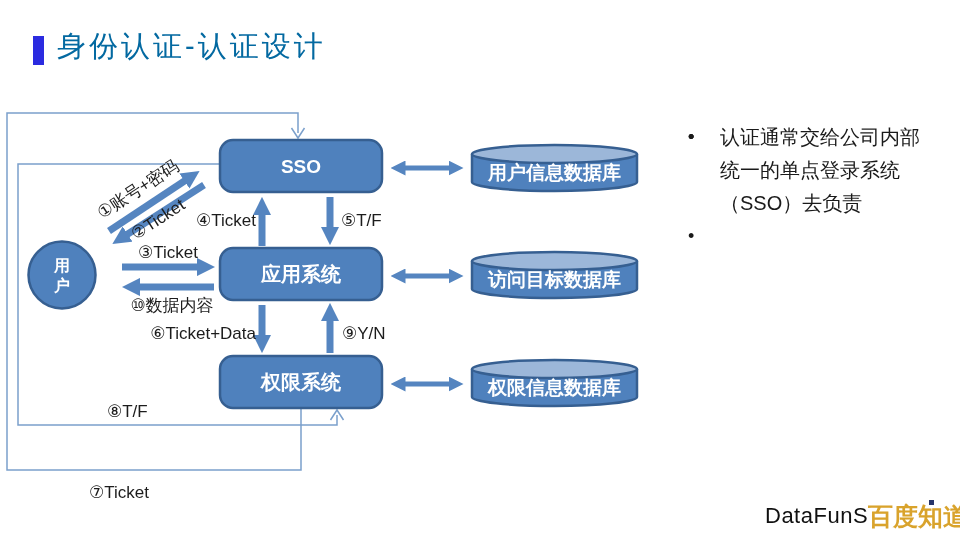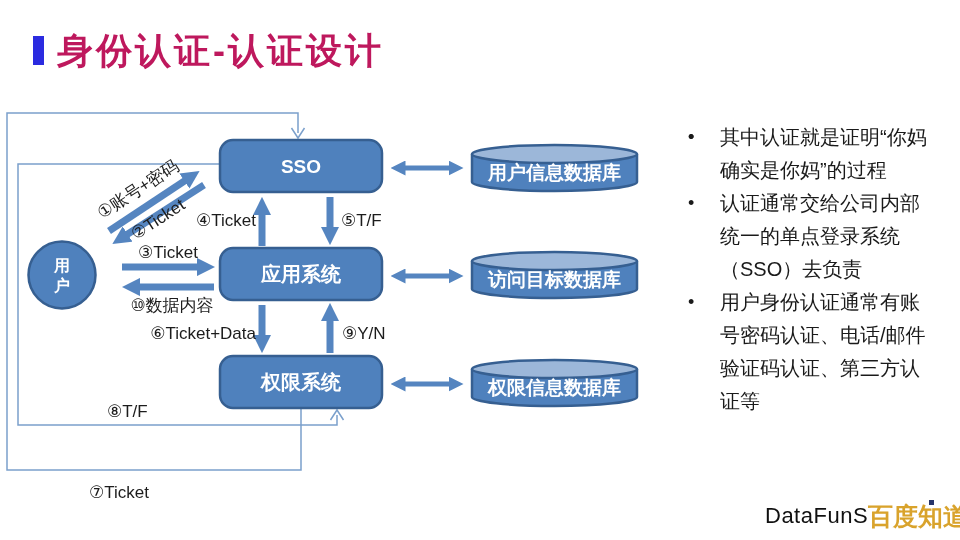--- a/index.html
+++ b/index.html
@@ -1,22 +1,22 @@
 <!DOCTYPE html>
 <html><head>
 <meta charset="utf-8">
 <style>
   html,body{margin:0;padding:0;background:#ffffff;}
   body{font-family:"Liberation Sans","DejaVu Sans",sans-serif;}
   #slide{position:relative;width:960px;height:540px;background:#ffffff;overflow:hidden;}
 
   
   #title-bar{position:absolute;left:33px;top:36px;width:11px;height:29px;background:#2b2be0;}
-  #page-title{position:absolute;left:57px;top:27px;font-size:36px;font-weight:700;
-              color:#be185d;letter-spacing:3px;white-space:nowrap;}
+  #page-title{position:absolute;left:57px;top:27px;font-size:29px;font-weight:400;
+              color:#0369a1;letter-spacing:3px;white-space:nowrap;}
 
   
   #diagram-svg{position:absolute;left:0;top:0;width:960px;height:540px;}
 
   svg text{font-family:"Liberation Sans","DejaVu Sans",sans-serif;}
   .node-label{fill:#ffffff;font-weight:700;}
   .flow-label{fill:#1c1c1c;font-size:17px;}
 
   
   #notes{position:absolute;left:684px;top:121px;width:254px;}
@@ -109,27 +109,26 @@
     <text class="flow-label" x="89" y="498" text-anchor="start">⑦Ticket</text>
   </svg>
 
   <div id="notes">
     <ul>
       <li>
         <span class="dot">•</span>
       </li>
       <li>
         <span class="dot">•</span>
-        <span>其中认证就是证明“你妈确实是你妈”的过程</span>
       </li>
       <li>
         <span class="dot">•</span>
         <span>认证通常交给公司内部统一的单点登录系统（SSO）去负责</span>
       </li>
-      <li><span class="dot">•</span><span>用户身份认证通常有账号密码认证、电话/邮件验证码认证、第三方认证等</span></li>
+      <li><span class="dot">•</span></li>
     </ul>
   </div>
 
   <div id="footer">
     <span id="brand">DataFunS</span>
     <span id="watermark">百度知道</span>
     <span id="watermark-dot"></span>
   </div>
 
 </div>

